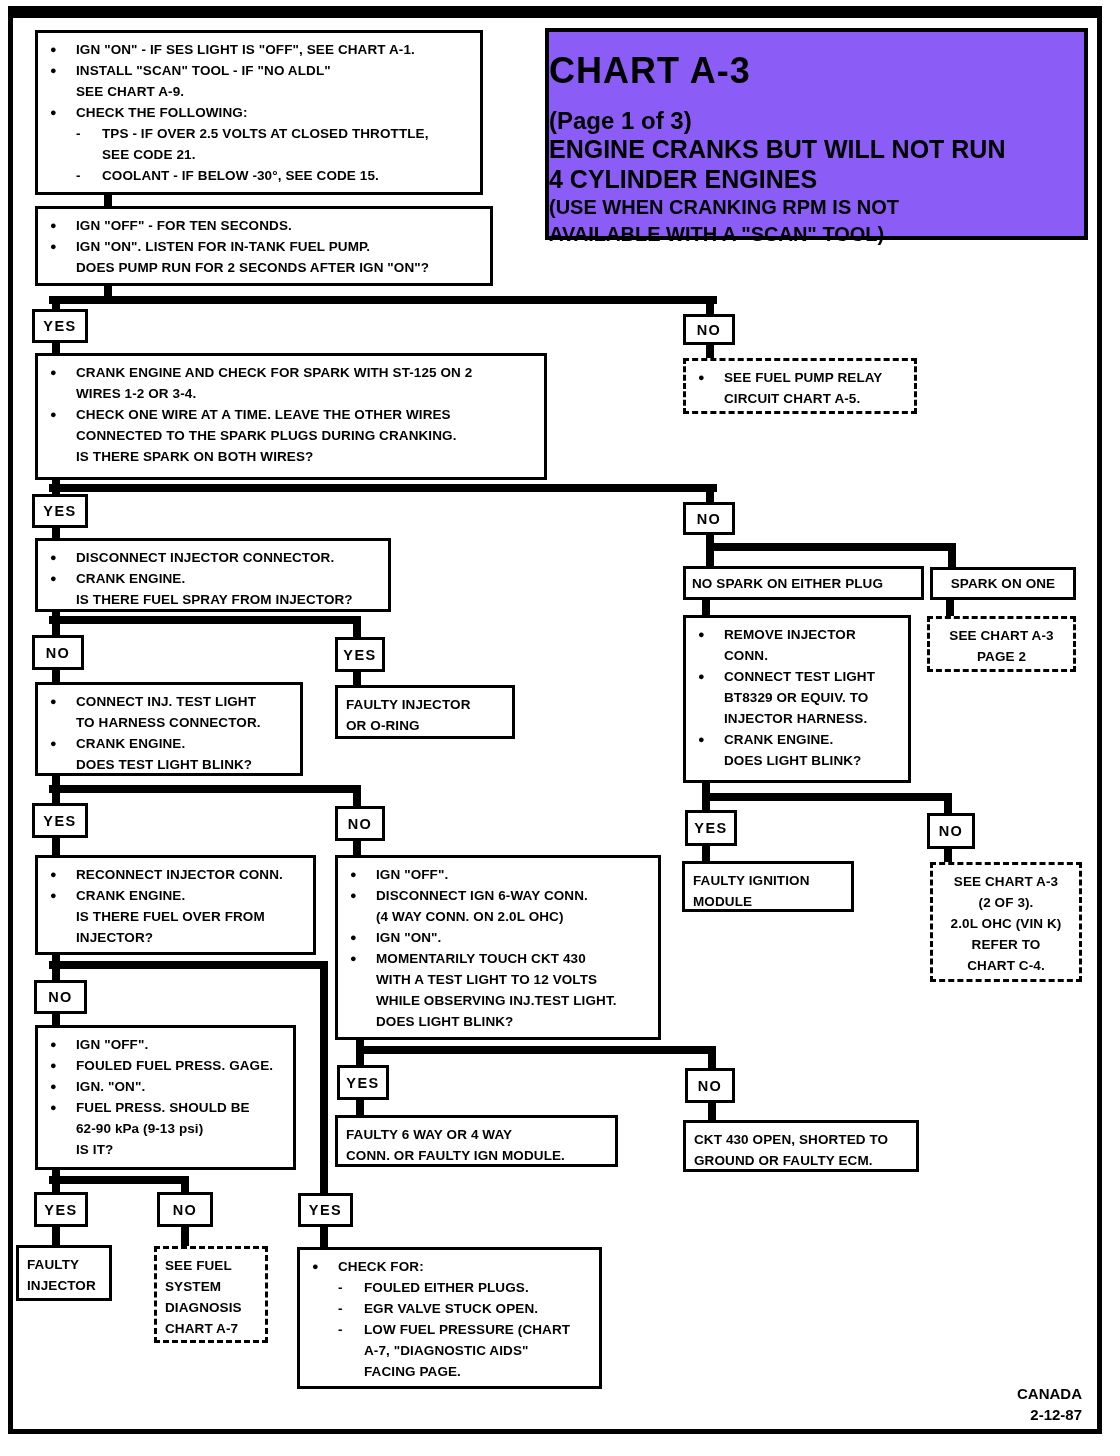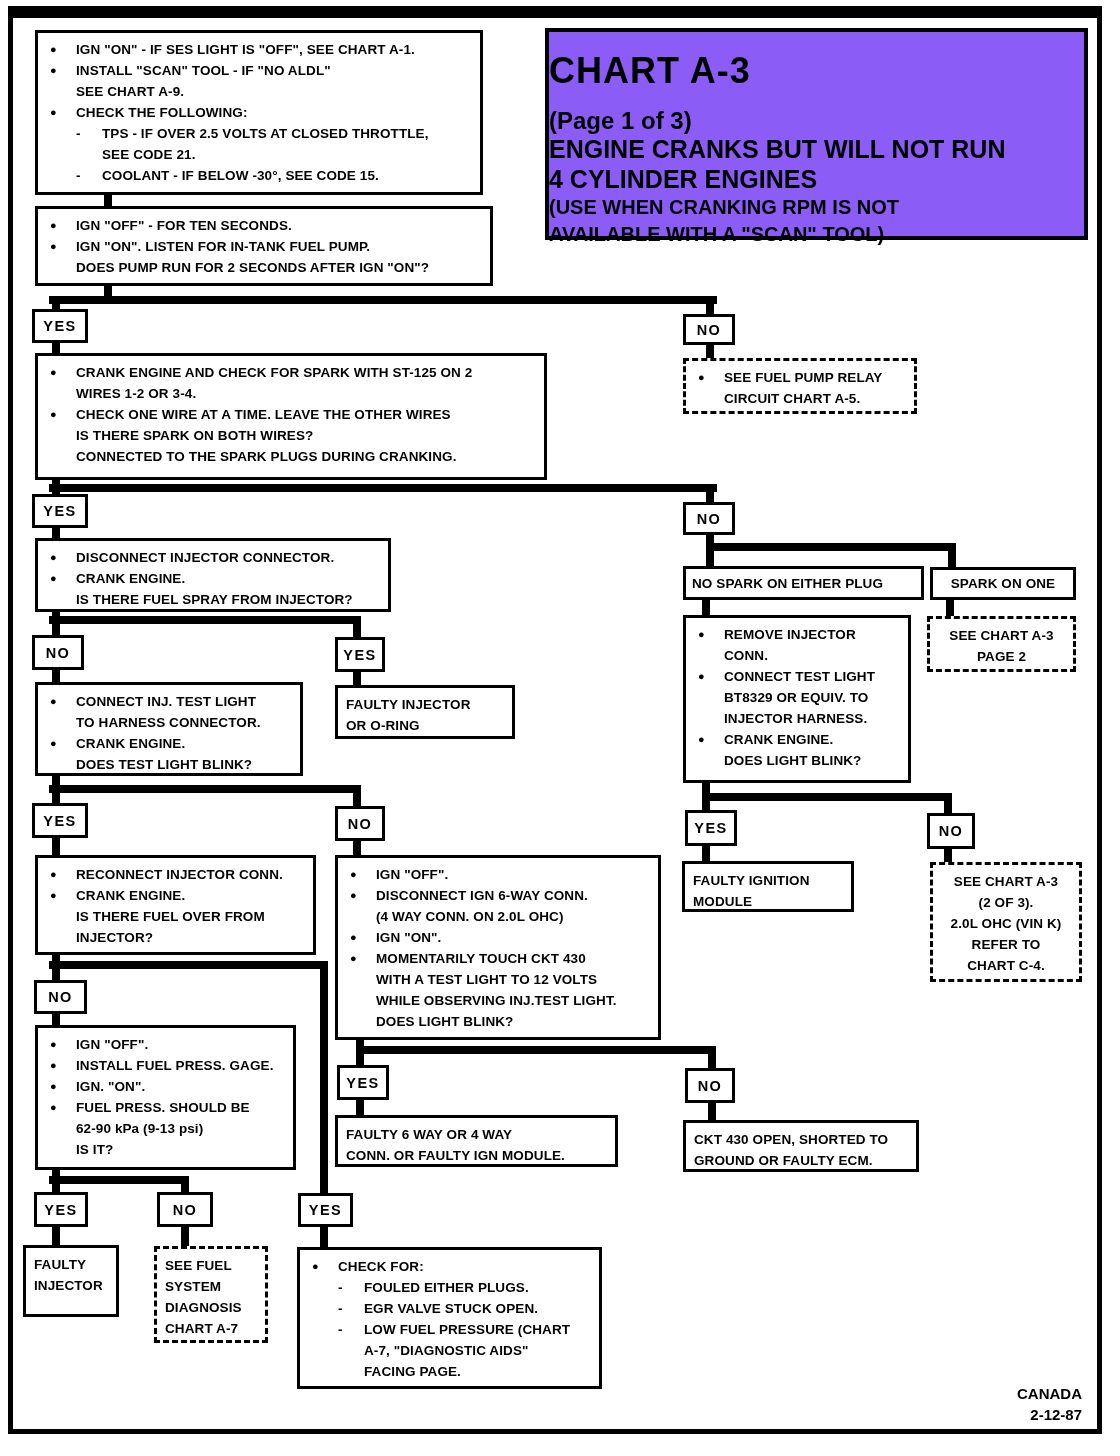--- a/index.html
+++ b/index.html
@@ -156,25 +156,25 @@
         <span class="txt">CRANK ENGINE AND CHECK FOR SPARK WITH ST-125 ON 2</span>
       </div>
       <div class="r cont">
         <span class="txt">WIRES 1-2 OR 3-4.</span>
       </div>
       <div class="r bullet">
         <span class="bul">●</span>
         <span class="txt">CHECK ONE WIRE AT A TIME. LEAVE THE OTHER WIRES</span>
       </div>
       <div class="r cont">
+        <span class="txt">CONNECTED TO THE SPARK PLUGS DURING CRANKING.</span>
+      </div>
+      <div class="r cont">
         <span class="txt">IS THERE SPARK ON BOTH WIRES?</span>
       </div>
-      <div class="r cont">
-        <span class="txt">CONNECTED TO THE SPARK PLUGS DURING CRANKING.</span>
-      </div>
     </div>
   <div class="box" style="left:35px;top:538px;width:356px;height:74px">
       <div class="r bullet">
         <span class="bul">●</span>
         <span class="txt">DISCONNECT INJECTOR CONNECTOR.</span>
       </div>
       <div class="r bullet">
         <span class="bul">●</span>
         <span class="txt">CRANK ENGINE.</span>
       </div>
@@ -252,38 +252,38 @@
         <span class="txt">DOES LIGHT BLINK?</span>
       </div>
     </div>
   <div class="box" style="left:35px;top:1025px;width:261px;height:145px">
       <div class="r bullet">
         <span class="bul">●</span>
         <span class="txt">IGN "OFF".</span>
       </div>
       <div class="r bullet">
         <span class="bul">●</span>
-        <span class="txt">INSTALL FUEL PRESS. GAGE.</span>
+        <span class="txt">FOULED FUEL PRESS. GAGE.</span>
       </div>
       <div class="r bullet">
         <span class="bul">●</span>
         <span class="txt">IGN. "ON".</span>
       </div>
       <div class="r bullet">
         <span class="bul">●</span>
         <span class="txt">FUEL PRESS. SHOULD BE</span>
       </div>
       <div class="r cont">
         <span class="txt">62-90 kPa (9-13 psi)</span>
       </div>
       <div class="r cont">
         <span class="txt">IS IT?</span>
       </div>
     </div>
-  <div class="box" style="left:23px;top:1245px;width:96px;height:72px">
+  <div class="box" style="left:16px;top:1245px;width:96px;height:56px">
       <div class="r plain">
         <span class="txt">FAULTY</span>
       </div>
       <div class="r plain">
         <span class="txt">INJECTOR</span>
       </div>
     </div>
   <div class="box dashed" style="left:154px;top:1246px;width:114px;height:97px">
       <div class="r plain">
         <span class="txt">SEE FUEL</span>

